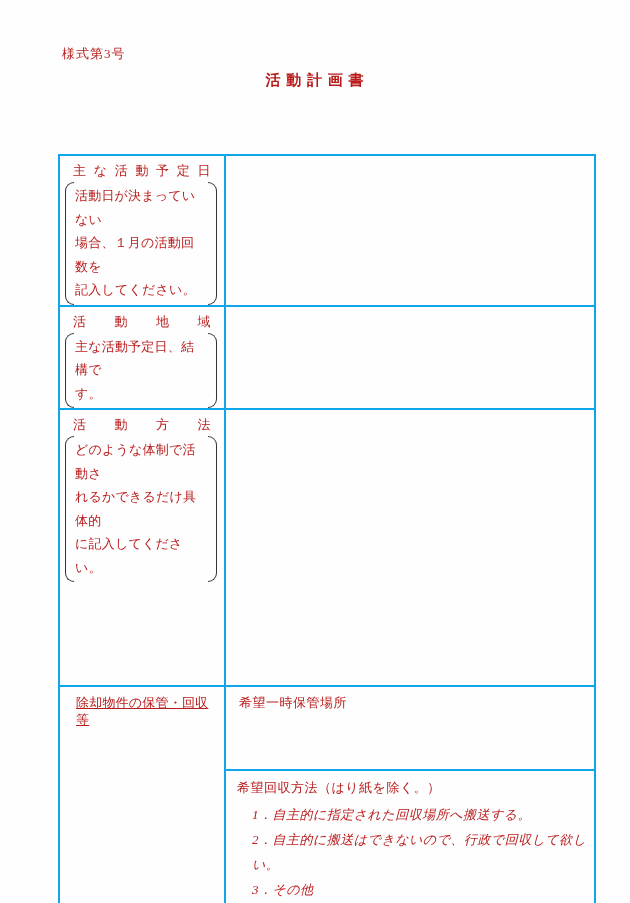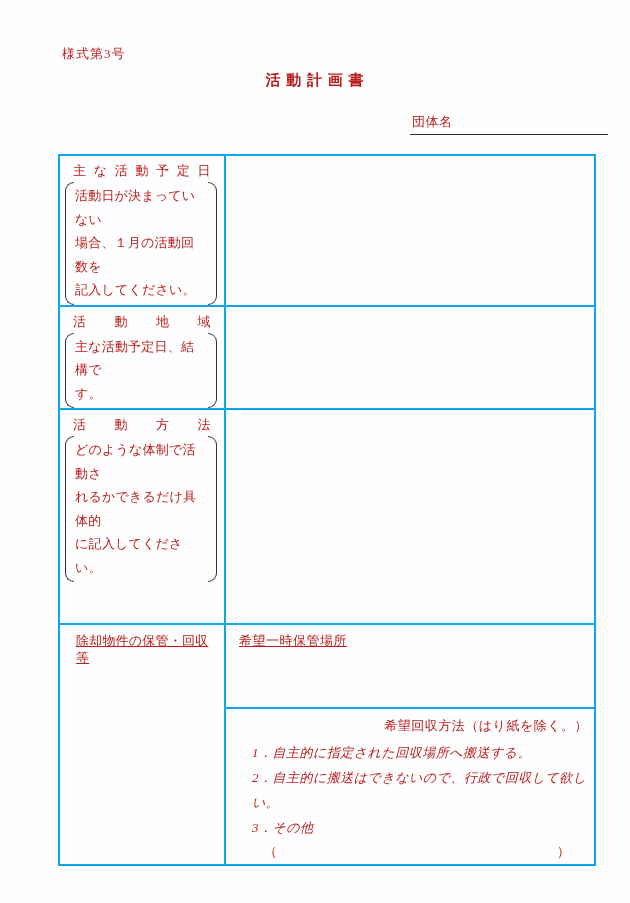--- a/index.html
+++ b/index.html
@@ -95,23 +95,23 @@
     left: 0;
     border-right: none;
     border-radius: 11px 0 0 11px;
   }
   .paren-note::after {
     right: 0;
     border-left: none;
     border-radius: 0 11px 11px 0;
   }
 
-  .storage-label { padding: 7px 6px 0 13px; letter-spacing: 0.5px; text-decoration: underline; }
+  .storage-label { padding: 7px 6px 0 13px; letter-spacing: 0.5px; }
 
-  .collection-title { padding: 8px 6px 0 11px; letter-spacing: 0.5px; text-align: right; }
+  .collection-title { padding: 8px 6px 0 11px; letter-spacing: 0.5px; }
   .collection-options { padding: 5px 0 0 0; font-style: italic; }
   .collection-options div {
     padding-left: 26px;
     line-height: 25px;
     letter-spacing: 0.5px;
   }
   .paren-line {
     display: flex;
     justify-content: space-between;
     padding: 0 24px 0 38px;
@@ -120,23 +120,20 @@
 </style>
 </head>
 <body>
 
 <div class="page">
 
   <div class="form-number">様式第3号</div>
 
   <h1 class="doc-title">活 動 計 画 書</h1>
 
-  <div class="org-field">
-    <span class="org-label">団体名</span>
-  </div>
 
   <table class="form-table">
     <colgroup>
       <col style="width:166px">
       <col style="width:370px">
     </colgroup>
     <tbody>
       <tr style="height:89px;">
         <td>
           <div class="cell-header">主な活動予定日</div>
@@ -153,21 +150,21 @@
         <td>
           <div class="cell-header">活動地域</div>
           <div class="paren-note">
               <div>主な活動予定日、結構で</div>
               <div>す。</div>
             </div>
         </td>
         <td></td>
       </tr>
 
-      <tr style="height:215px;">
+      <tr style="height:277px;">
         <td>
           <div class="cell-header">活動方法</div>
           <div class="paren-note">
               <div>どのような体制で活動さ</div>
               <div>れるかできるだけ具体的</div>
               <div>に記入してください。</div>
             </div>
         </td>
         <td></td>
       </tr>

